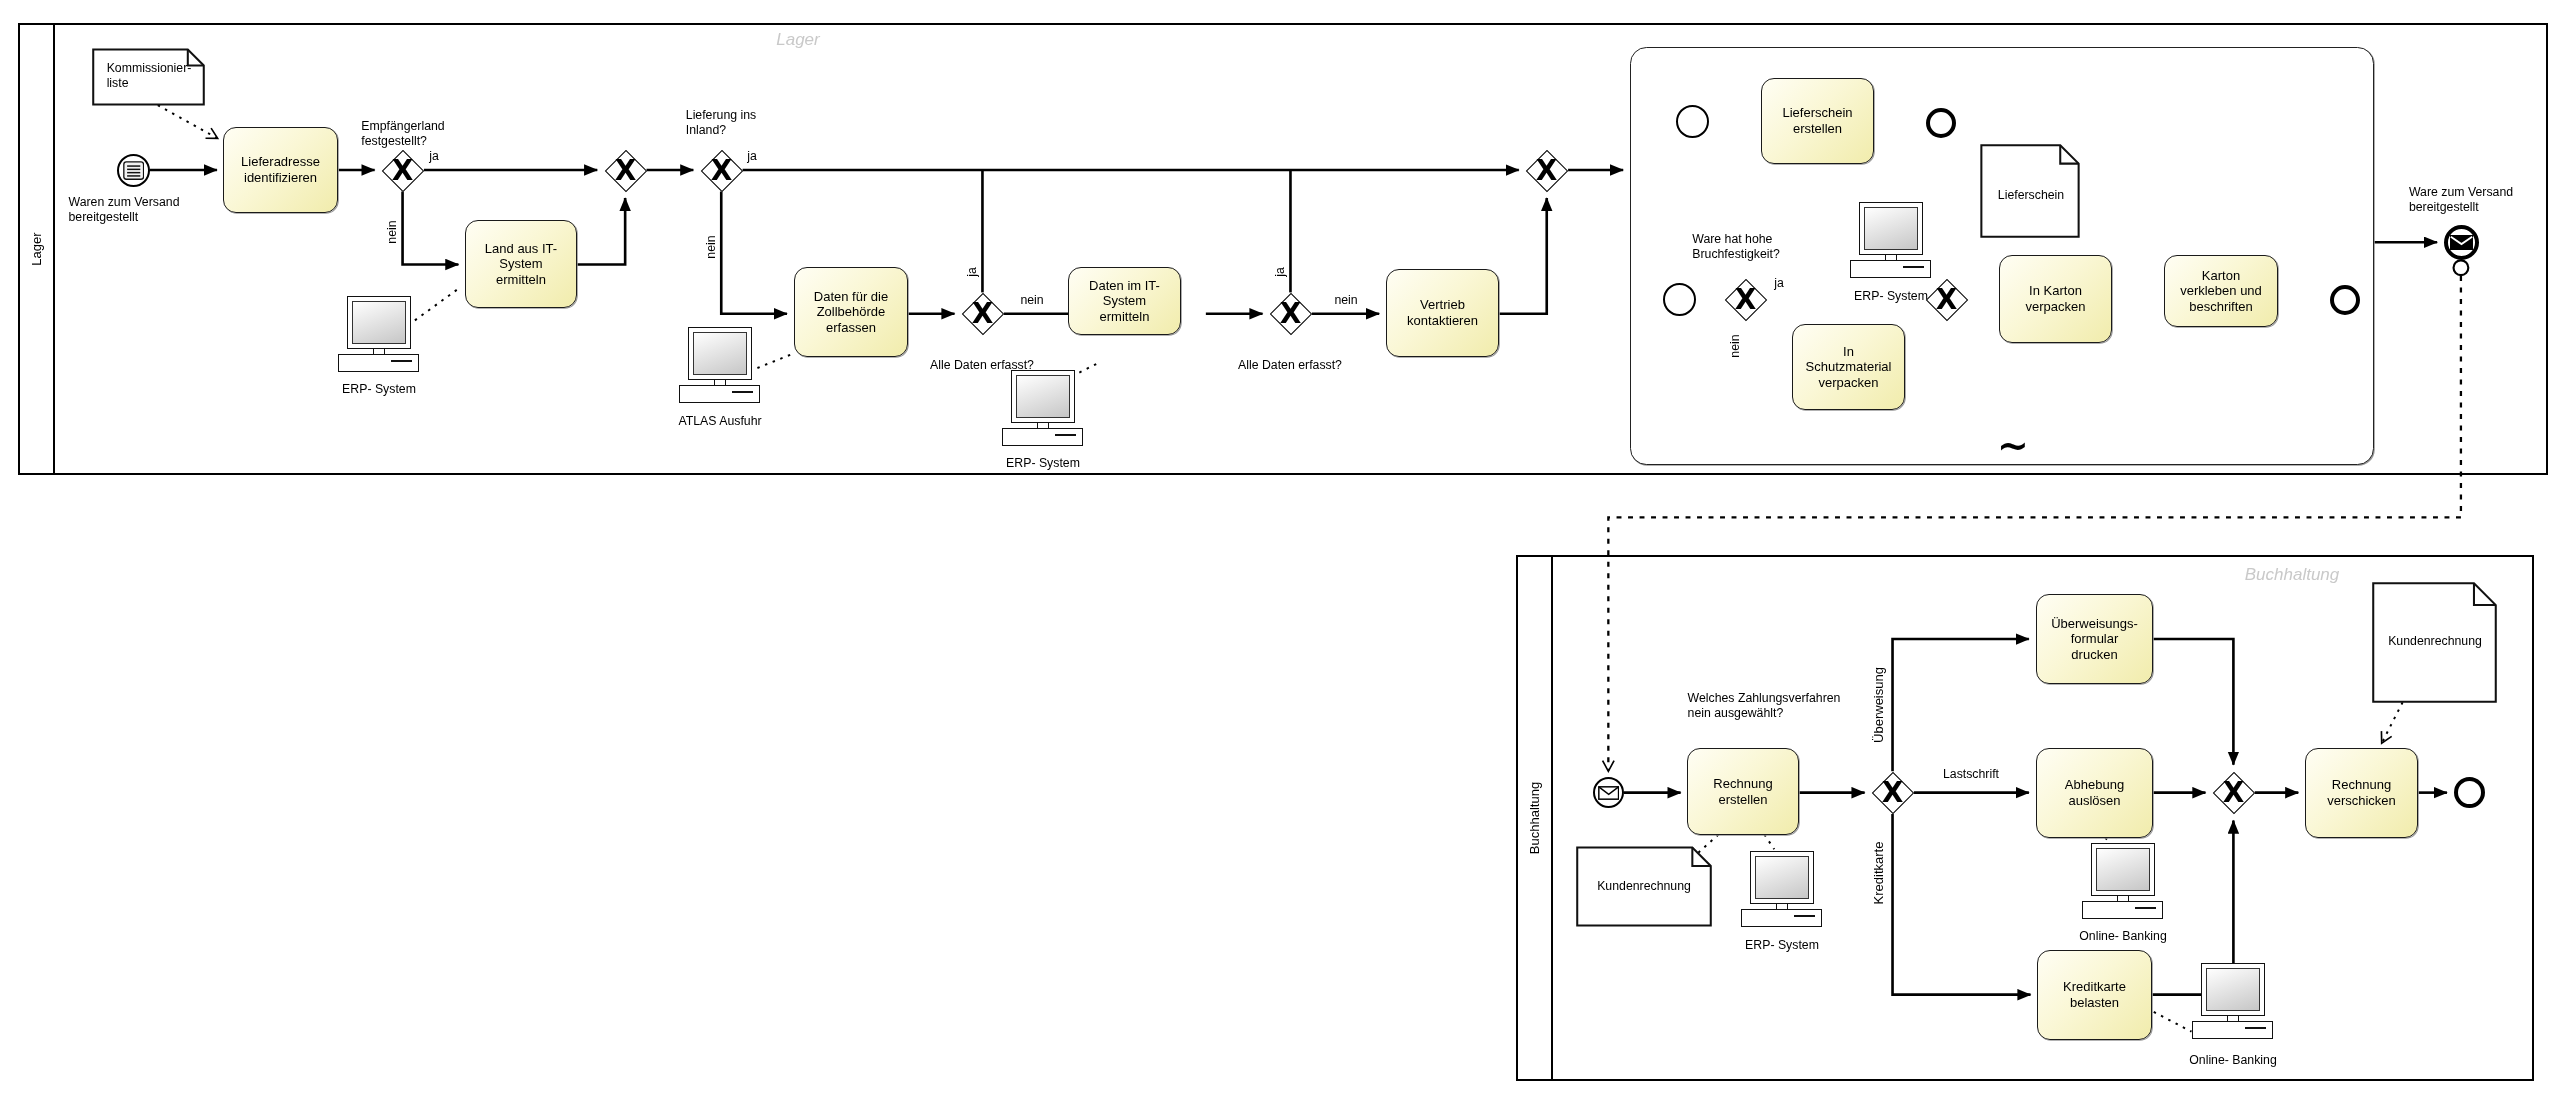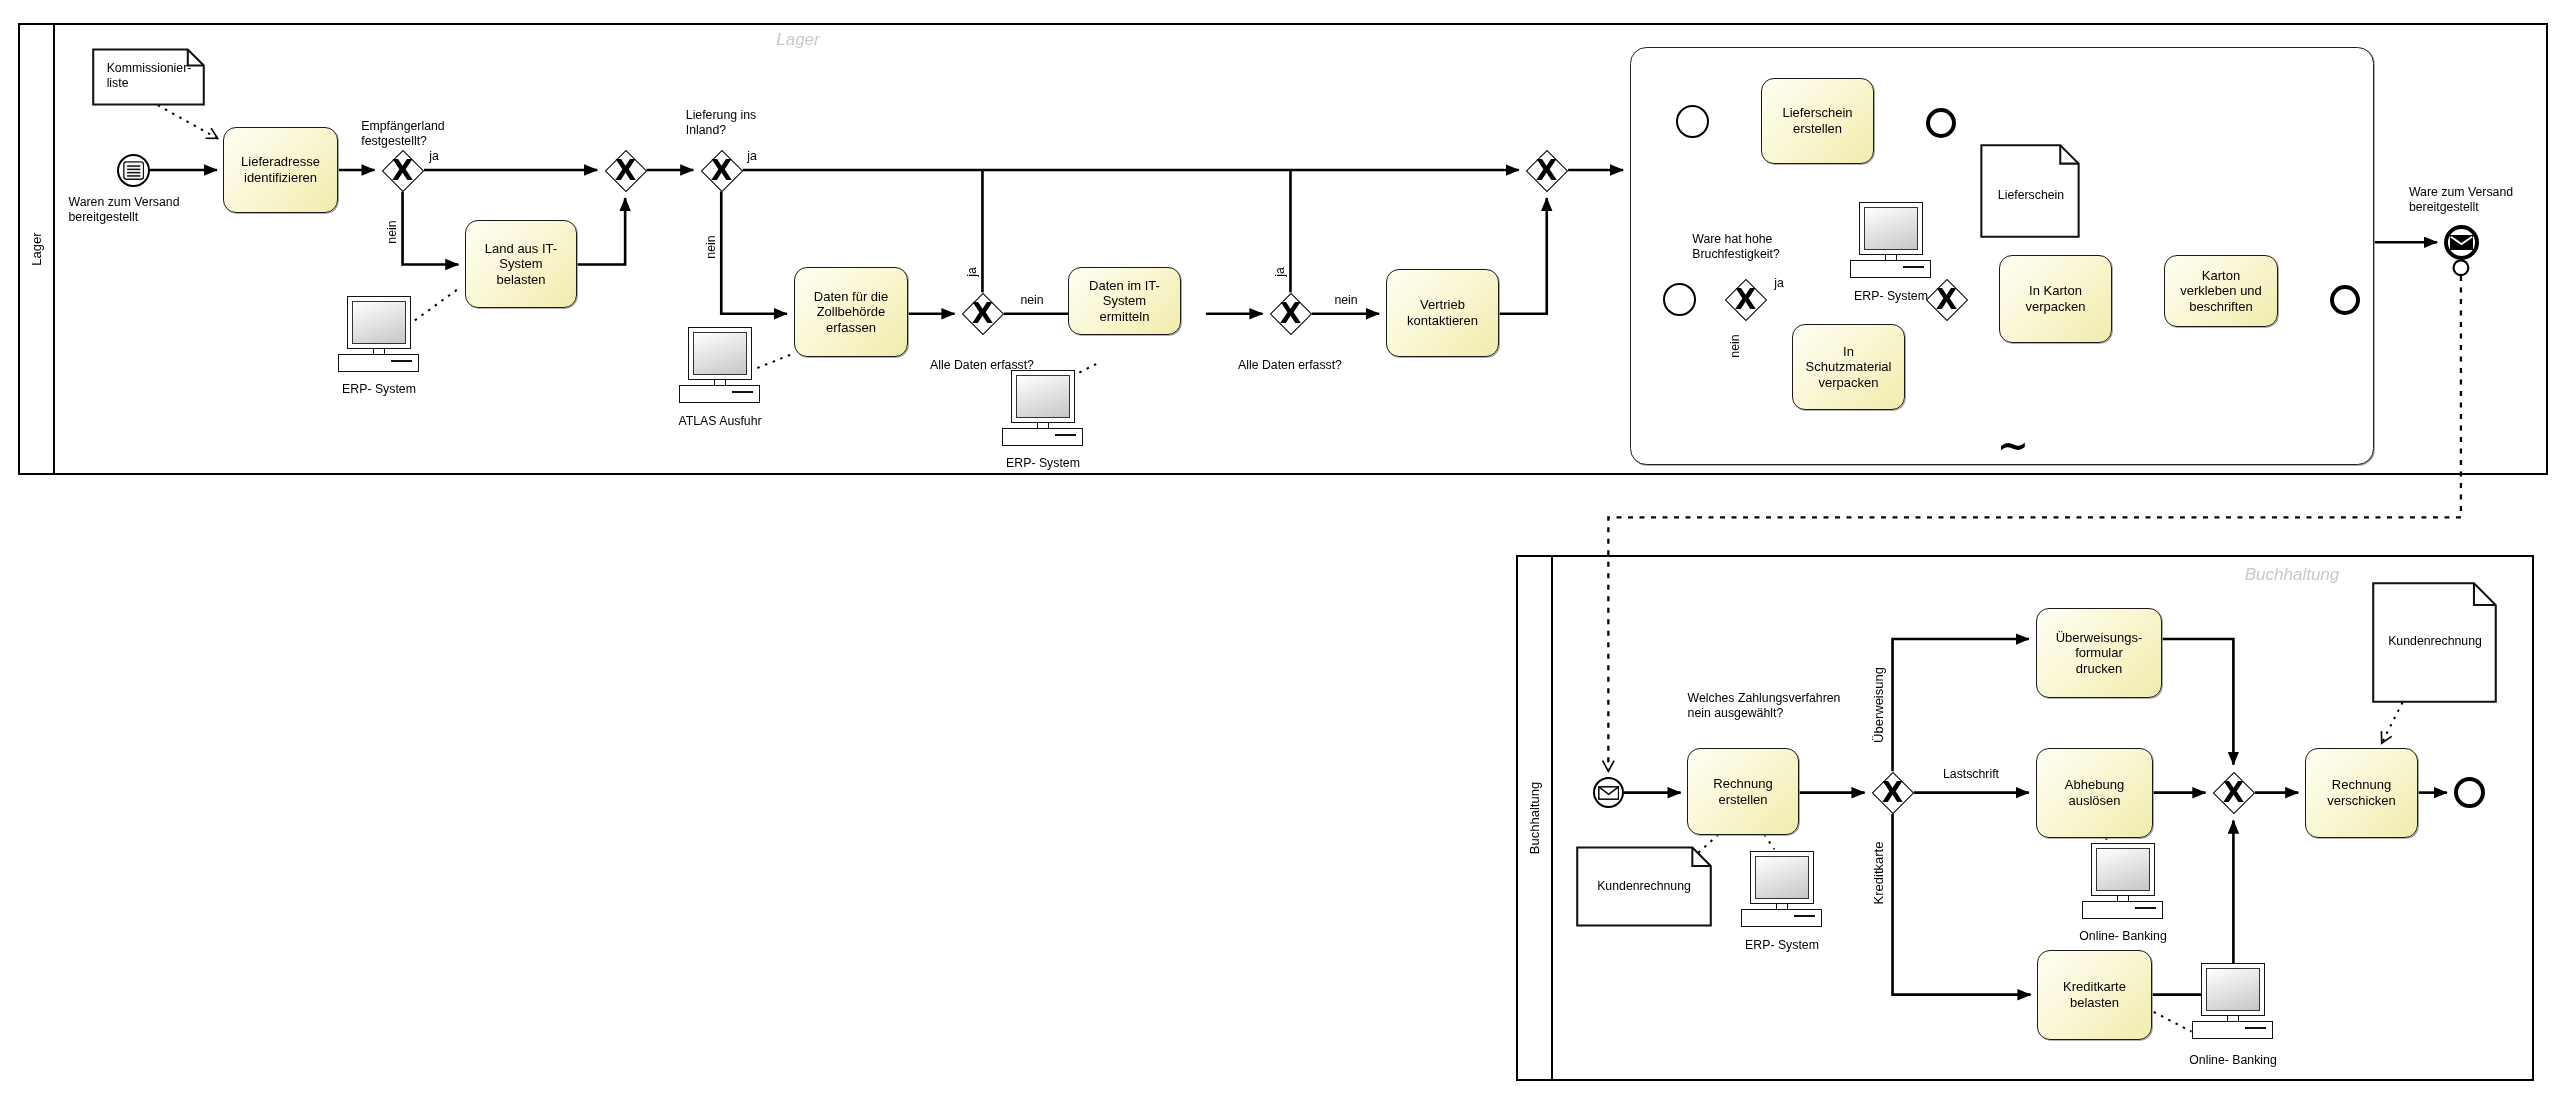--- a/index.html
+++ b/index.html
@@ -149,21 +149,21 @@
   <div class="diamond"></div>
     <div class="xmark">X</div>
 </div>
 <div class="lbl node" style="left:403px;top:134px;">Empfängerland
 festgestellt?</div>
 <div class="lbl node" style="left:434px;top:156px;">ja</div>
 <div class="vlbl node" style="left:392px;top:232px;font-size:12.3px;">nein</div>
 
 <div class="task node" style="left:465px;top:220px;width:112px;height:88px;">Land aus IT-
 System
-belasten</div>
+ermitteln</div>
 
 <div class="comp node" style="left:338px;top:296px;">
   <div class="mon">
       <div class="scr"></div>
     </div>
   <div class="stand"></div>
     <div class="kbd"></div>
 </div>
 <div class="lbl node" style="left:379px;top:389px;">ERP- System</div>
 
@@ -305,21 +305,21 @@
 <div class="gw node" style="left:1871px;top:771px;">
   <div class="diamond"></div>
     <div class="xmark">X</div>
 </div>
 <div class="lbl node" style="left:1764px;top:706px;">Welches Zahlungsverfahren
 nein ausgewählt?</div>
 <div class="vlbl node" style="left:1878px;top:705px;">Überweisung</div>
 <div class="lbl node" style="left:1971px;top:774px;">Lastschrift</div>
 <div class="vlbl node" style="left:1878px;top:873px;">Kreditkarte</div>
 
-<div class="task node" style="left:2036px;top:608px;width:126px;height:90px;">Überweisungs-
+<div class="task node" style="left:2036px;top:594px;width:117px;height:90px;">Überweisungs-
 formular
 drucken</div>
 <div class="task node" style="left:2036px;top:748px;width:117px;height:90px;">Abhebung
 auslösen</div>
 <div class="task node" style="left:2037px;top:950px;width:115px;height:90px;">Kreditkarte
 belasten</div>
 
 <div class="gw node" style="left:2212px;top:771px;">
   <div class="diamond"></div>
     <div class="xmark">X</div>

